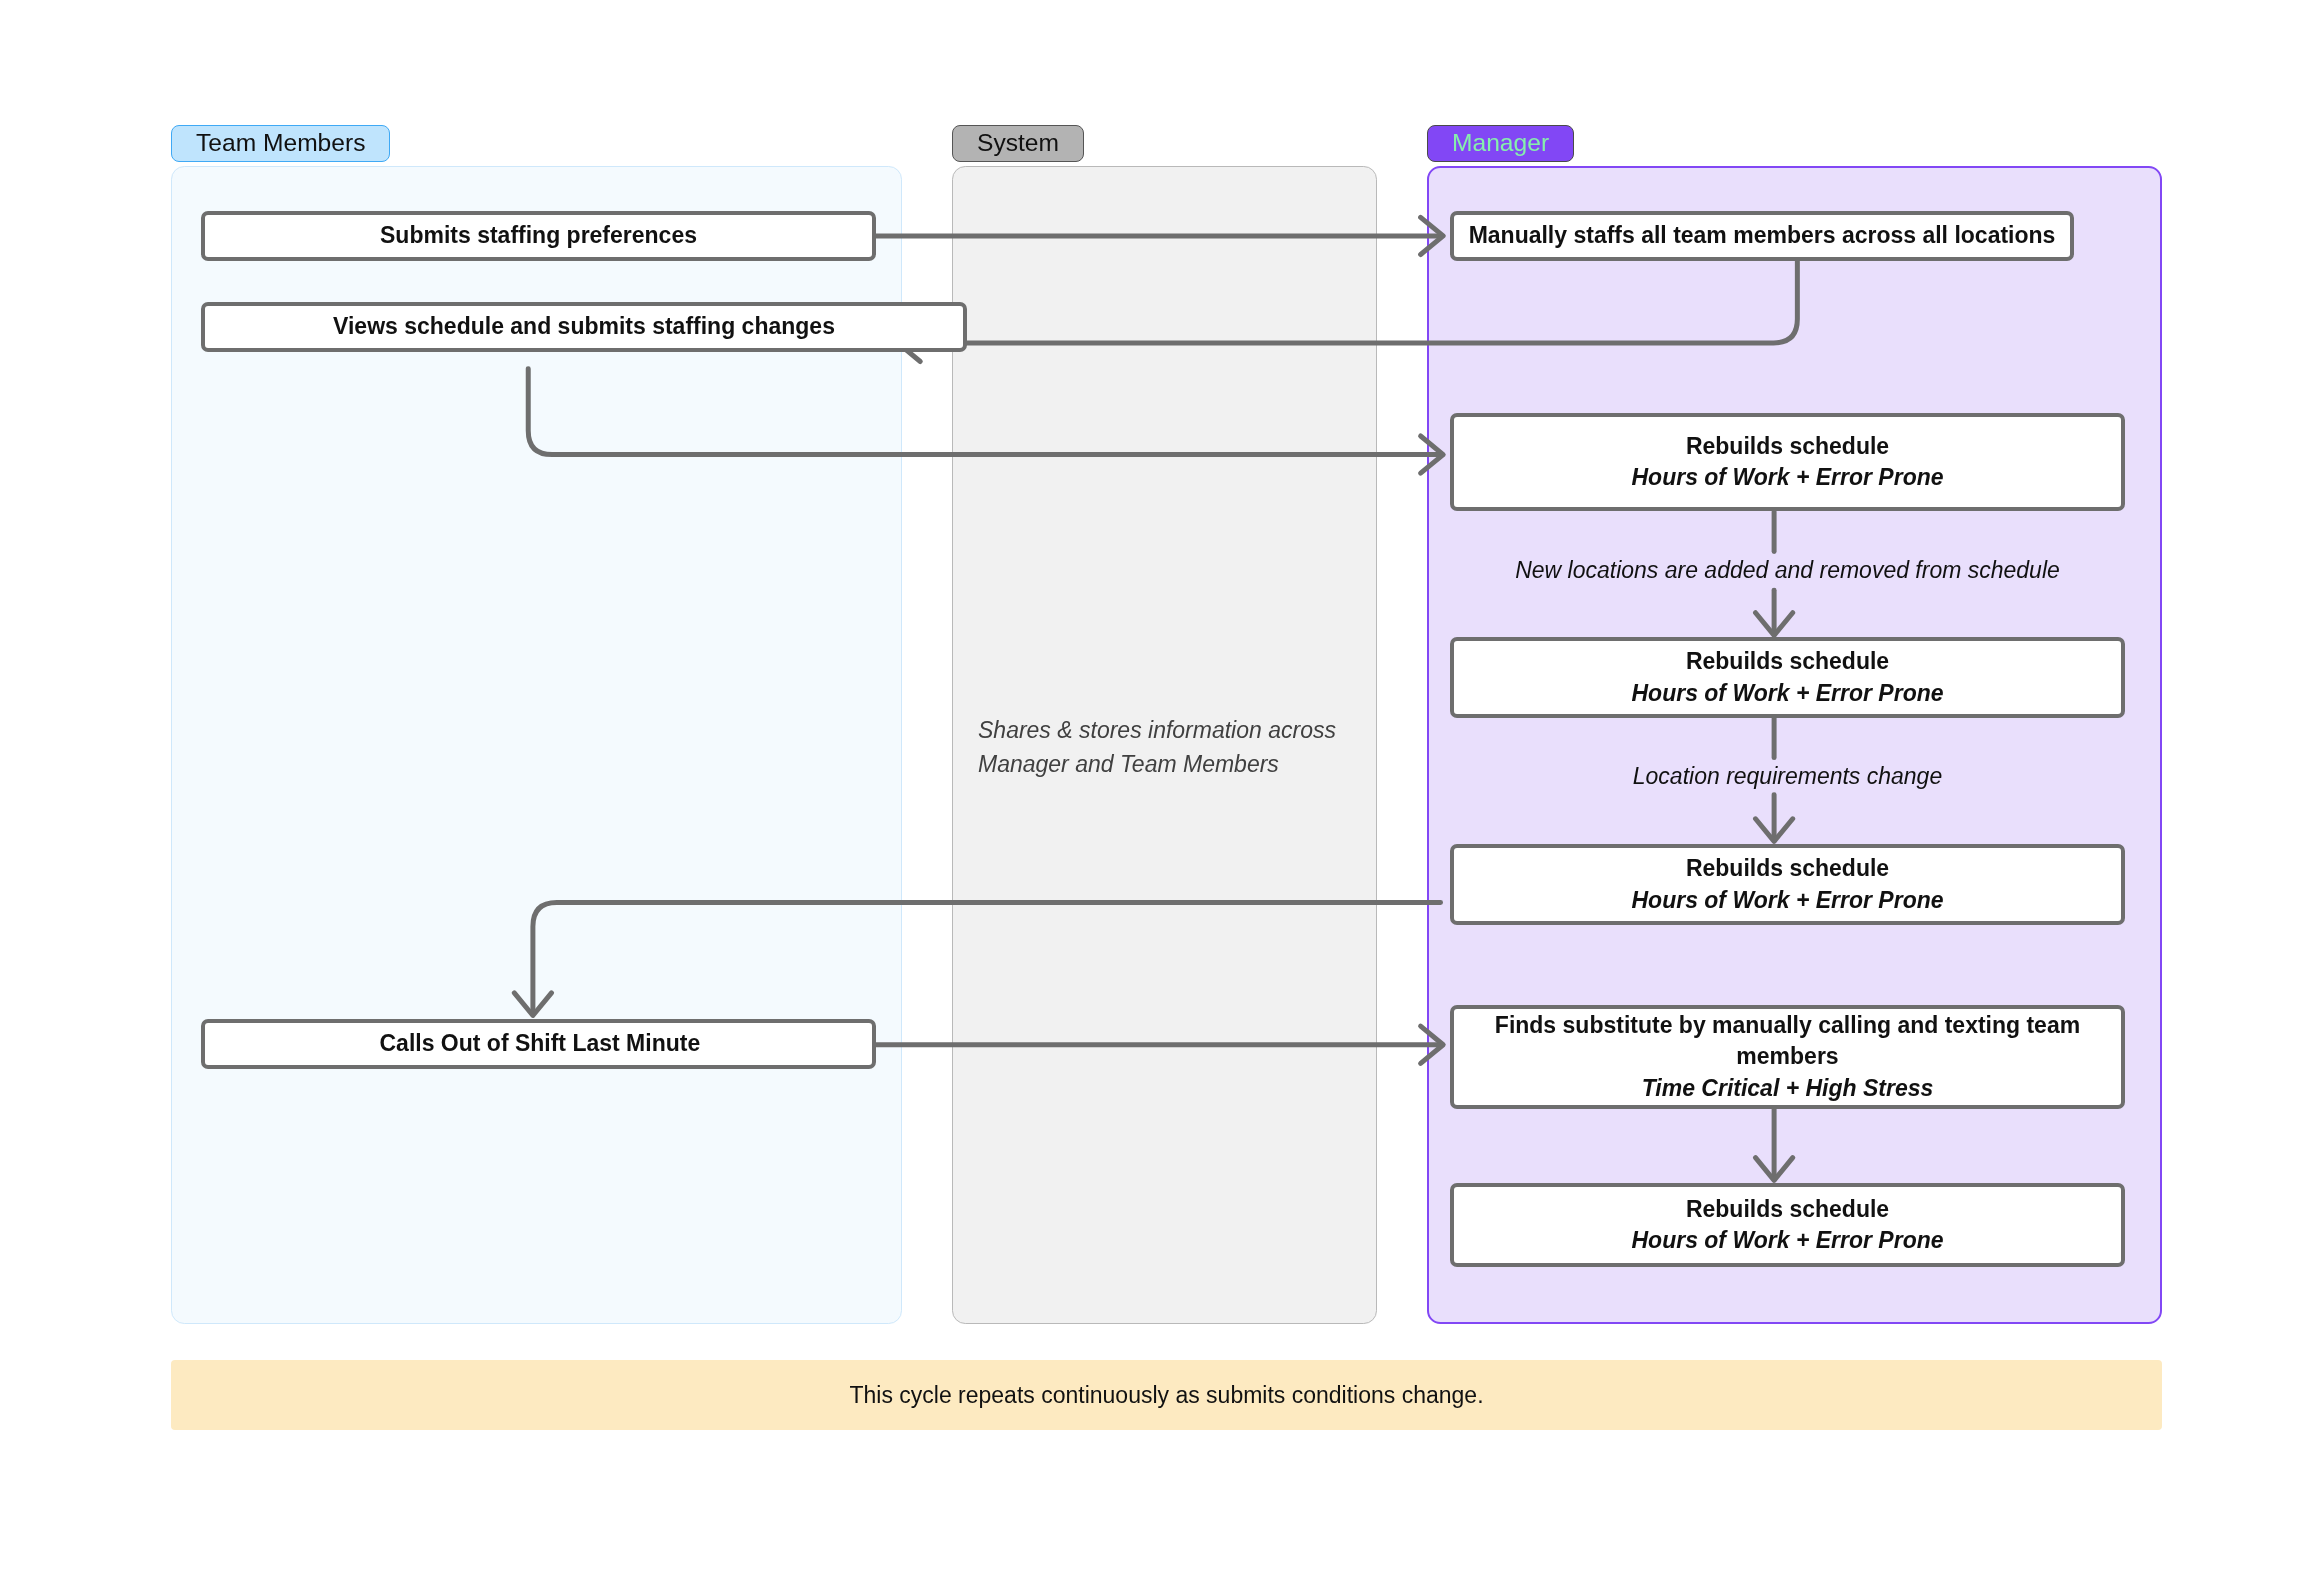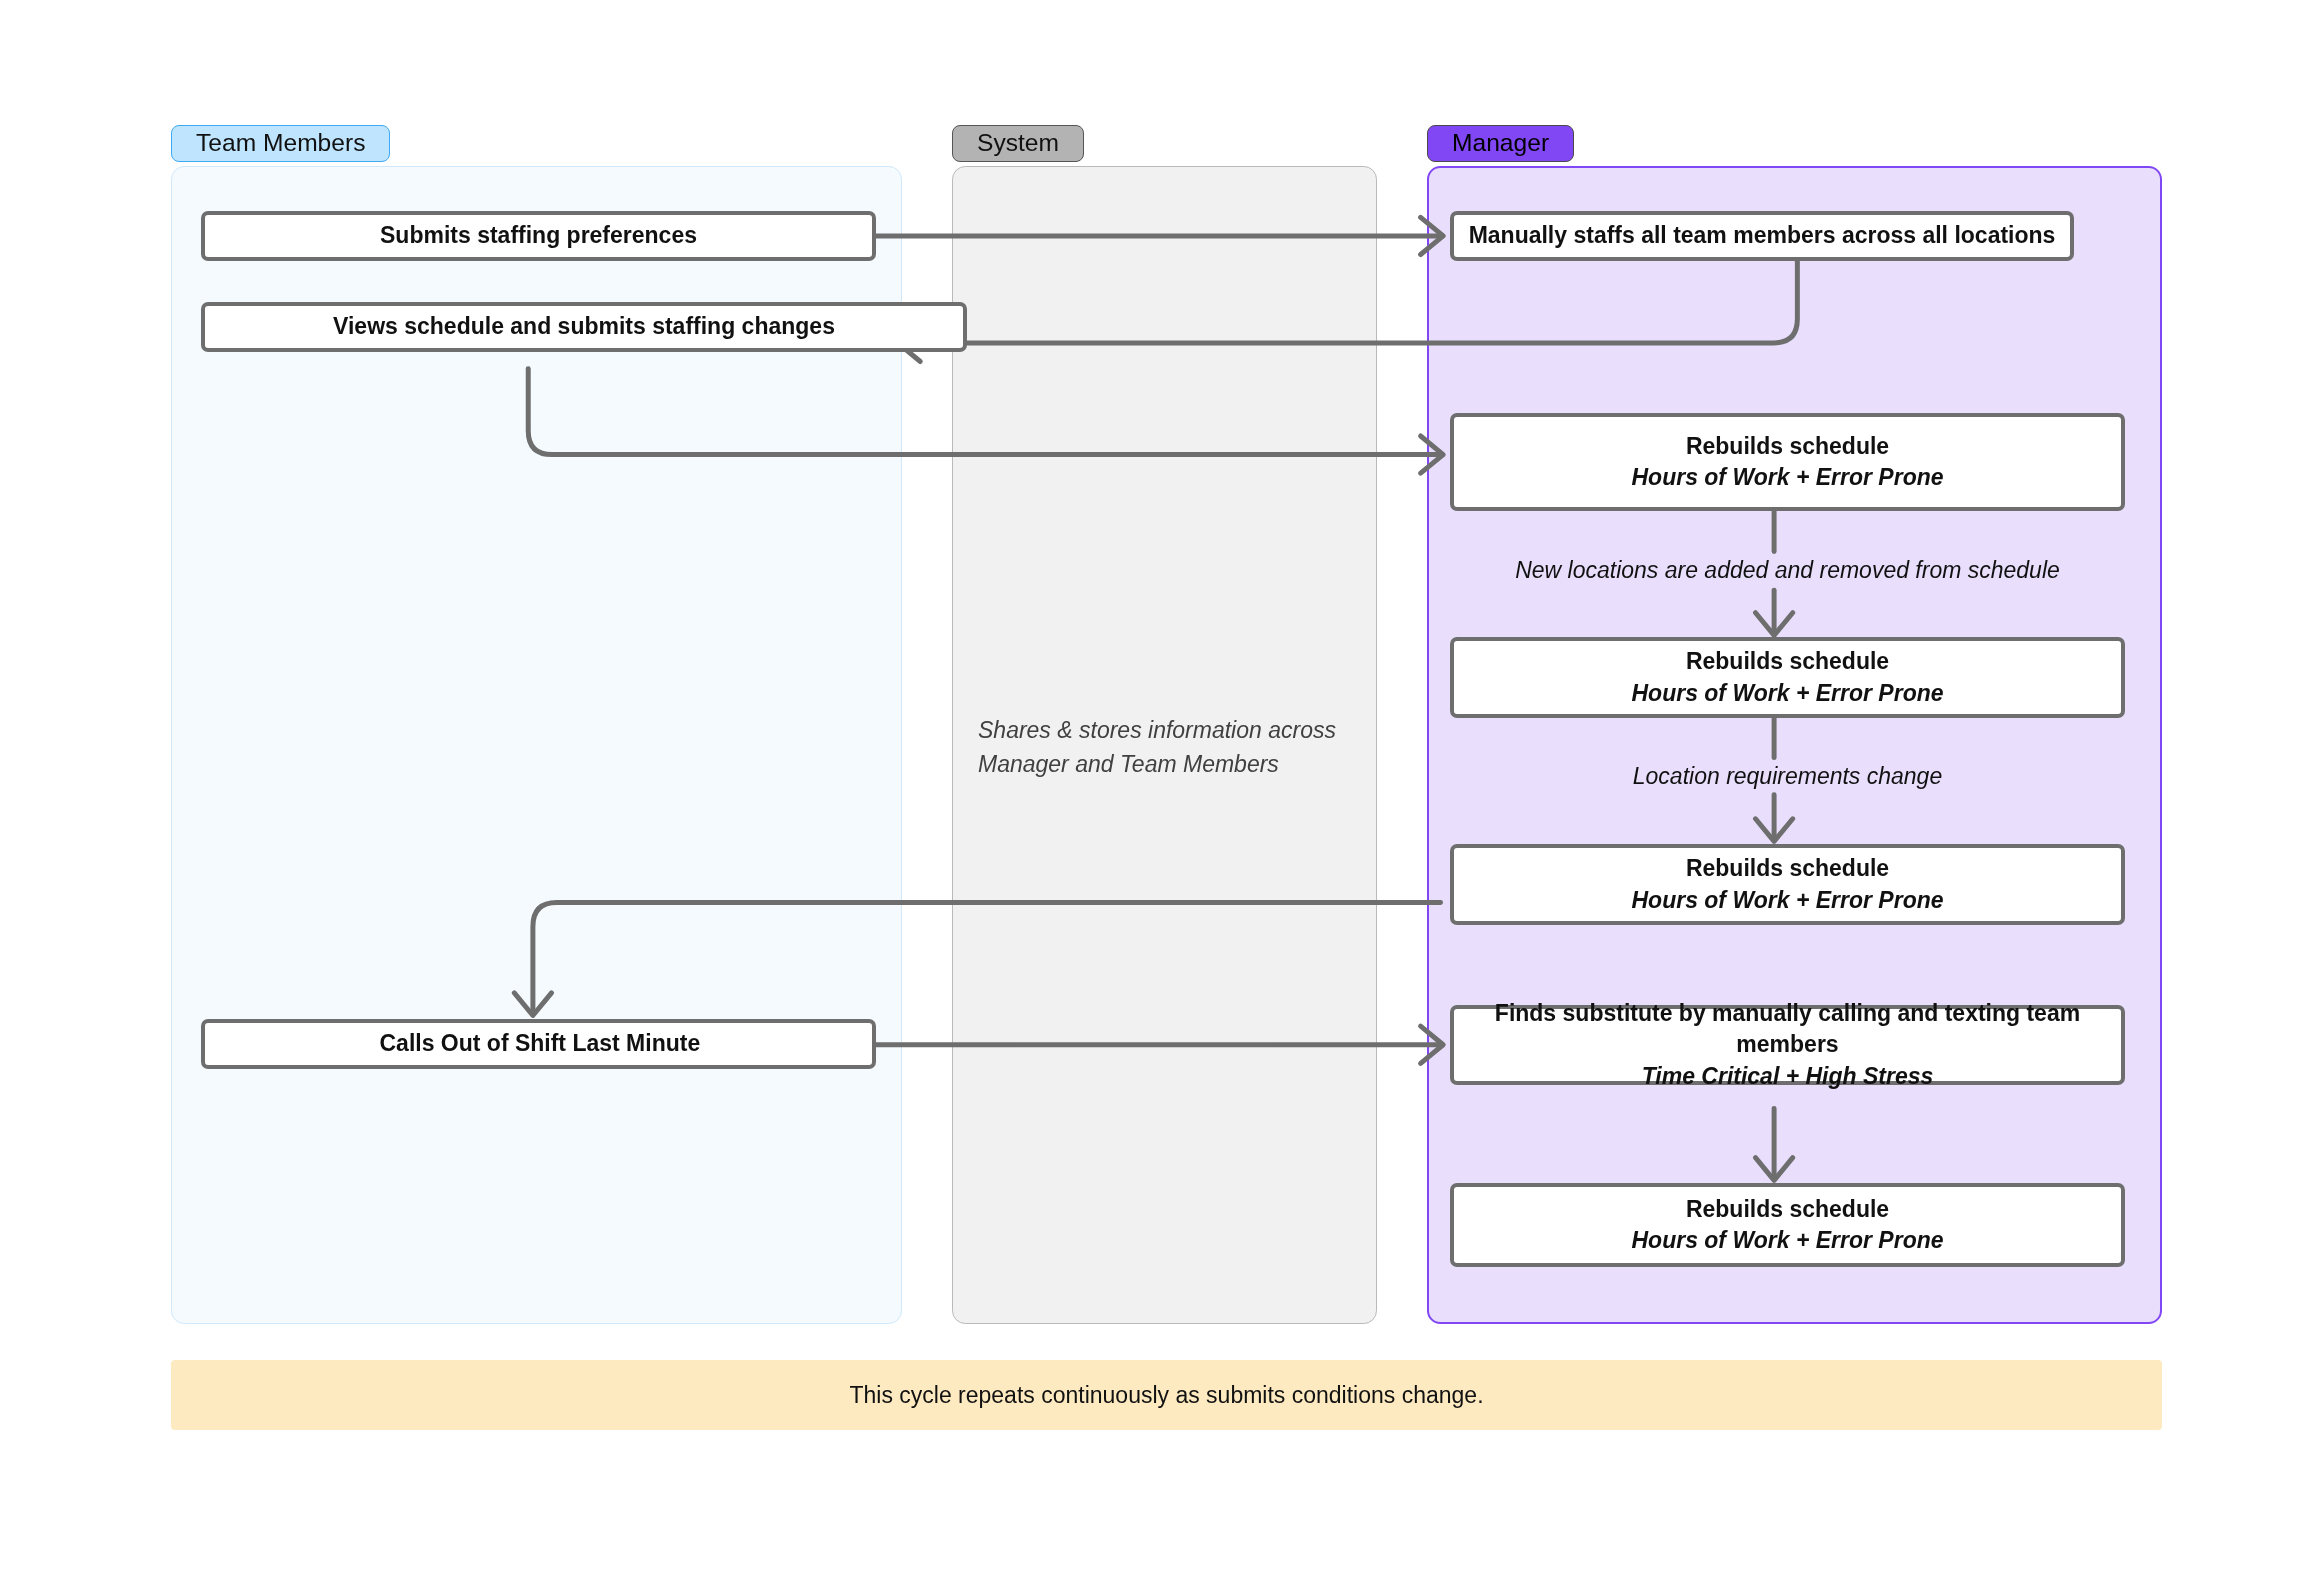--- a/index.html
+++ b/index.html
@@ -18,21 +18,21 @@
     height:37px;
     padding:0 24px;
     font-size:24.6px;
     line-height:1;
     border-radius:8px;
     white-space:nowrap;
     box-sizing:border-box;
   }
   .lane-title.team{ background:#bfe4fd; border:1.7px solid #3fa9f5; color:#111; }
   .lane-title.system{ background:#b3b3b3; border:1.7px solid #555; color:#111; }
-  .lane-title.manager{ background:#8247f5; border:1.7px solid #4a4a4a; color:#000000; }
+  .lane-title.manager{ background:#8247f5; border:1.7px solid #4a4a4a; color:#86efac; }
 
   
   .lane-body{
     position:absolute;
     box-sizing:border-box;
     border-radius:13.3px;
   }
   .lane-body.team{ background:#f4fafe; border:1.7px solid #cfe8fb; }
   .lane-body.system{ background:#f1f1f1; border:1.7px solid #b9b9b9; }
   .lane-body.manager{ background:#e9dffc; border:2.3px solid #8247f5; }
@@ -172,21 +172,21 @@
   <div class="node" style="left:1450px; top:637px; width:675px; height:81px;">
     <span>Rebuilds schedule</span>
     <span class="sub">Hours of Work + Error Prone</span>
   </div>
 
   <div class="node" style="left:1450px; top:844px; width:675px; height:81px;">
     <span>Rebuilds schedule</span>
     <span class="sub">Hours of Work + Error Prone</span>
   </div>
 
-  <div class="node" style="left:1450px; top:1005px; width:675px; height:80px;">
+  <div class="node" style="left:1450px; top:1005px; width:675px; height:104px;">
     <span>Finds substitute by manually calling and texting team members</span>
     <span class="sub">Time Critical + High Stress</span>
   </div>
 
   <div class="node" style="left:1450px; top:1183px; width:675px; height:84px;">
     <span>Rebuilds schedule</span>
     <span class="sub">Hours of Work + Error Prone</span>
   </div>
 
   <div class="edge-label" style="left:1450px; top:557px; width:675px;">

